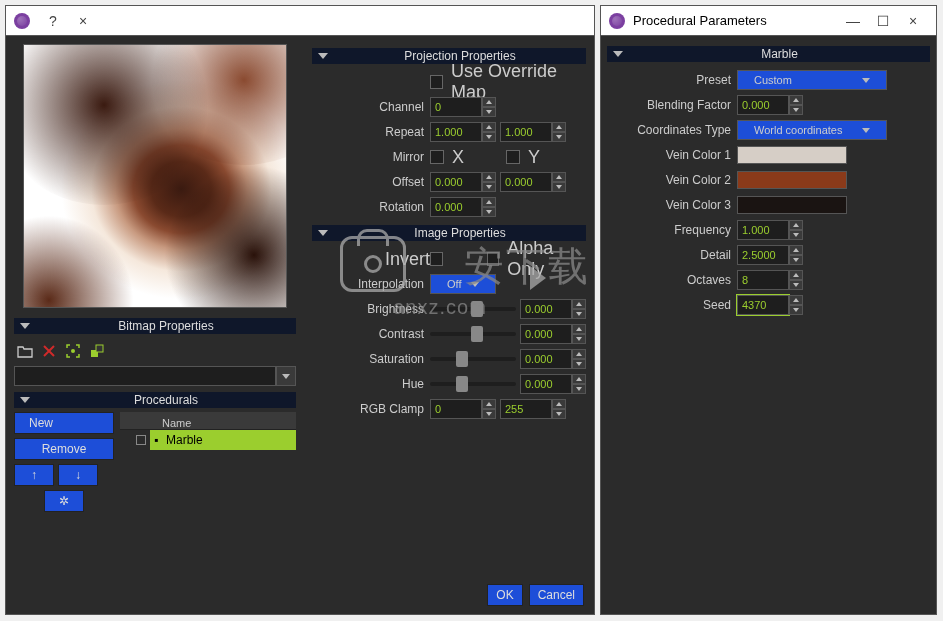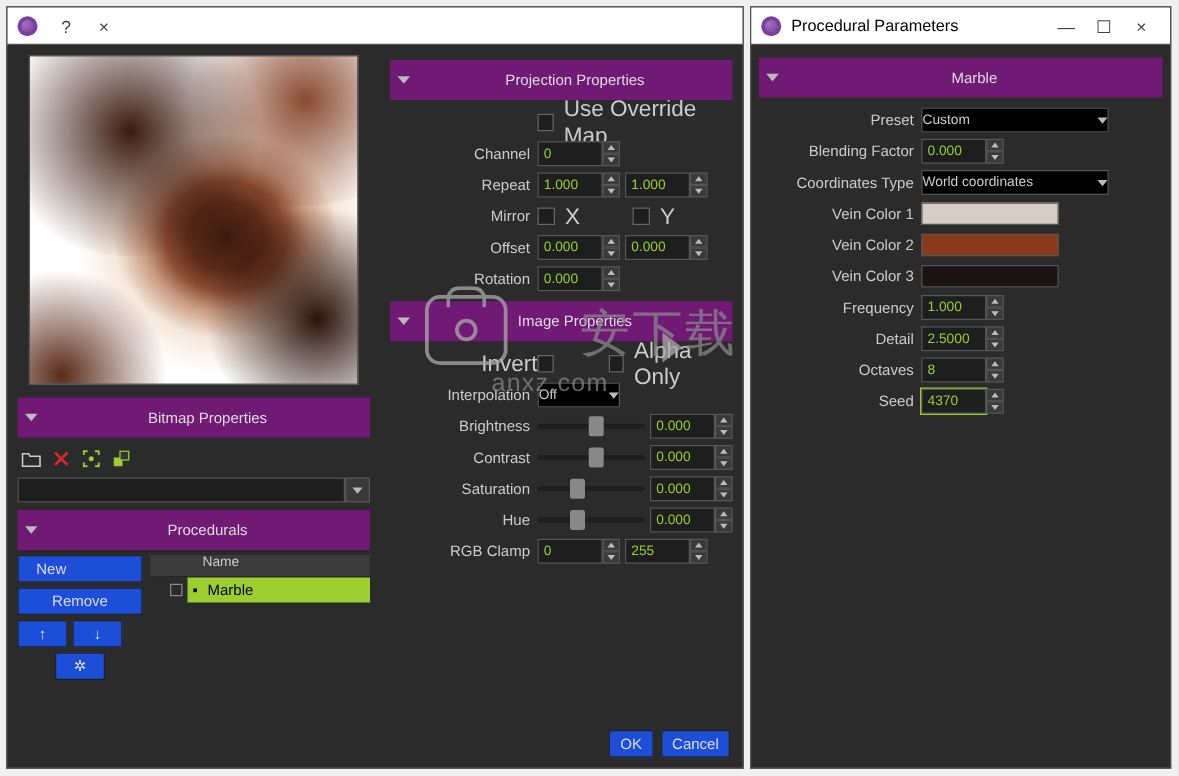--- a/index.html
+++ b/index.html
@@ -15,38 +15,38 @@
   .titlebar .wtitle { flex: 1; font-size: 13px; }
   .titlebar .wbtn { width: 30px; height: 24px; display: flex; align-items: center; justify-content: center; color: #444; font-size: 14px; }
 
   .content { display: flex; height: calc(100% - 30px); }
   .leftcol { width: 298px; padding: 8px; display: flex; flex-direction: column; }
   .rightcol { flex: 1; padding: 8px; display: flex; flex-direction: column; }
 
   .preview { width: 264px; height: 264px; background: radial-gradient(ellipse 120px 110px at 60% 55%, #3a1a10 0%, #5a2a18 25%, #8a4a30 40%, #c89a80 55%, #f5e8dc 75%, #fff 100%); border: 1px solid #555; position: relative; overflow: hidden; margin: 0 auto 6px; }
   .preview .blob { position:absolute; border-radius:50%; mix-blend-mode: multiply; }
 
-  .section-hdr { background: #701a75; height: 32px; display: flex; align-items: center; color: #ddd; font-size: 12px; margin: 4px 0; position: relative; }
+  .section-hdr { background: #0f172a; height: 16px; display: flex; align-items: center; color: #ddd; font-size: 12px; margin: 4px 0; position: relative; }
   .section-hdr .tri { width: 0; height: 0; border-left: 5px solid transparent; border-right: 5px solid transparent; border-top: 6px solid #bbb; margin: 0 6px; }
   .section-hdr .lbl { flex: 1; text-align: center; }
 
   .toolbar-row { display: flex; gap: 6px; padding: 4px 2px; align-items: center; }
   .tb-icon { width: 18px; height: 18px; display:flex; align-items:center; justify-content:center; }
 
   .combo-wide { display: flex; margin: 2px 0; }
   .combo-wide .combo { flex:1; height: 20px; background: #1e1e1e; border: 1px solid #555; }
   .combo-wide .drop { width: 20px; height: 20px; background: #3a3a3a; border: 1px solid #555; display:flex; align-items:center; justify-content:center; }
 
   .drop .tri2, .dd .tri2 { width:0; height:0; border-left:4px solid transparent; border-right:4px solid transparent; border-top:5px solid #bbb; }
   .proc-controls { width: 100px; display:flex; flex-direction:column; gap:4px; }
   .proc-row { display:flex; gap:6px; }
   .btn { background:#1d4ed8; border:1px solid #222; color:#ddd; height:22px; display:flex; align-items:center; justify-content:center; padding: 0 10px; font-size:12px; }
   .btn-sm { width: 40px; padding: 0; }
   .proc-tree { flex:1; background:#2b2b2b; }
-  .tree-hdr { background:#3a3a3a; height:18px; display:flex; align-items:flex-start; font-size:11px; color:#ccc; padding-left: 24px; border-bottom:1px solid #222; }
+  .tree-hdr { background:#3a3a3a; height:18px; display:flex; align-items:flex-end; font-size:11px; color:#ccc; padding-left: 24px; border-bottom:1px solid #222; }
   .tree-row { height:20px; display:flex; align-items:center; margin-left: 12px; }
   .tree-row.sel { background:#9bce2e; color:#000; }
   .tree-sq { width:10px; height:10px; border:1px solid #888; margin:0 4px; }
 
   .form { display:flex; flex-direction:column; gap:3px; padding: 3px 0; }
   .frow { display:flex; align-items:center; height: 22px; }
   .flabel { width: 118px; text-align: right; padding-right: 6px; font-size: 12px; color:#ccc; }
   .fcontrols { flex:1; display:flex; gap:4px; align-items:center; }
 
   .chk { width: 14px; height: 14px; background:#1e1e1e; border:1px solid #666; display:inline-block; }
@@ -54,21 +54,21 @@
 
   .numbox { display:flex; width: 66px; height: 20px; }
   .numbox .val { flex:1; background:#1e1e1e; border:1px solid #555; color:#9bce2e; font-size:11px; padding: 2px 4px; display:flex; align-items:center; }
   .numbox.active .val { outline: 1px solid #9bce2e; }
   .numbox .spin { width:14px; display:flex; flex-direction:column; }
   .numbox .spin div { flex:1; background:#3a3a3a; border:1px solid #555; display:flex; align-items:center; justify-content:center; }
   .numbox .spin div::after { content:""; width:0; height:0; border-left:3px solid transparent; border-right:3px solid transparent; }
   .numbox .spin .up::after { border-bottom:4px solid #bbb; }
   .numbox .spin .dn::after { border-top:4px solid #bbb; }
 
-  .dd { height: 20px; background:#000000; border:1px solid #555; display:flex; align-items:center; padding: 0 0; color:#ccc; font-size:11px; }
+  .dd { height: 20px; background:#1d4ed8; border:1px solid #555; display:flex; align-items:center; padding: 0 16px; color:#ccc; font-size:11px; }
   .dd.acc { color:#9bce2e; }
   .dd .txt { flex:1; }
 
   .slider { flex:1; height:20px; position:relative; display:flex; align-items:center; }
   .slider .track { flex:1; height:4px; background:#1e1e1e; border-radius:2px; }
   .slider .thumb { position:absolute; width:12px; height:16px; background:#888; border-radius:2px; left: 30%; }
 
   .colorsw { width: 110px; height: 18px; border:1px solid #555; }
 
   .bottom-btns { position:absolute; bottom:8px; right:10px; display:flex; gap:6px; }

